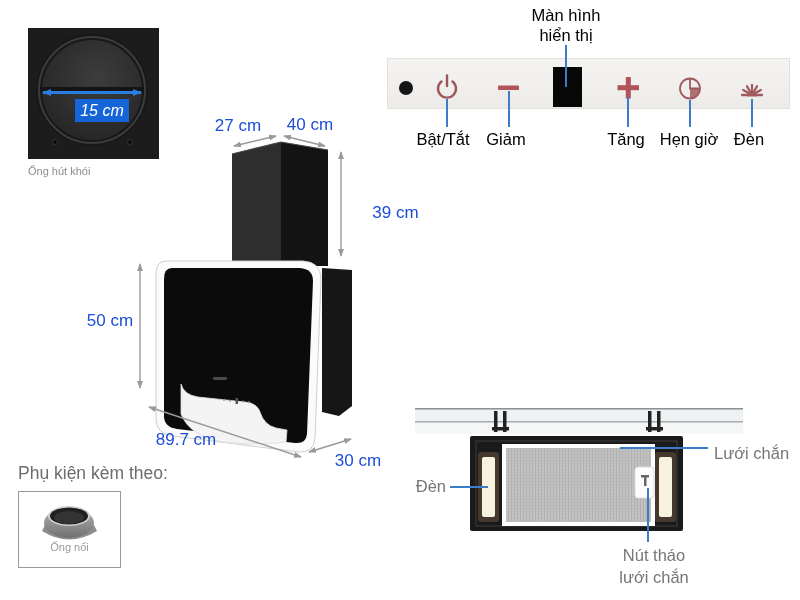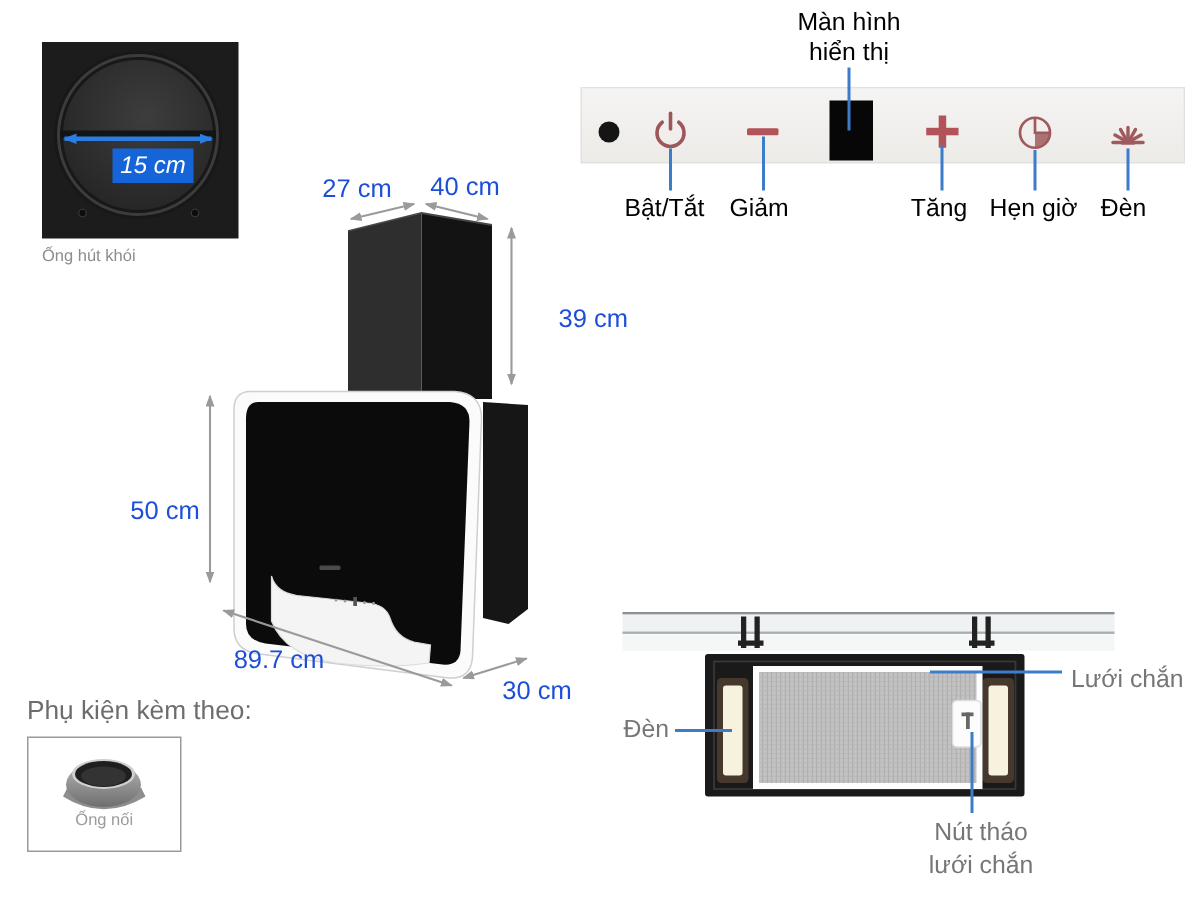--- a/index.html
+++ b/index.html
@@ -86,21 +86,21 @@
       <line x1="341" y1="152" x2="341" y2="256" marker-start="url(#ag)" marker-end="url(#ag)"></line>
       <line x1="140" y1="264" x2="140" y2="388" marker-start="url(#ag)" marker-end="url(#ag)"></line>
       <line x1="149" y1="407" x2="301" y2="457" marker-start="url(#ag)" marker-end="url(#ag)"></line>
       <line x1="309" y1="452" x2="351" y2="439" marker-start="url(#ag)" marker-end="url(#ag)"></line>
     </g>
   </svg>
 
   <div class="abs dim" style="left:208px;top:116px;width:60px;">27 cm</div>
   <div class="abs dim" style="left:280px;top:115px;width:60px;">40 cm</div>
   <div class="abs dim" style="left:368px;top:203px;width:55px;">39 cm</div>
-  <div class="abs dim" style="left:82px;top:311px;width:56px;margin-top:20px;">50 cm</div>
+  <div class="abs dim" style="left:82px;top:311px;width:56px;">50 cm</div>
   <div class="abs dim" style="left:150px;top:430px;width:72px;">89.7 cm</div>
   <div class="abs dim" style="left:330px;top:451px;width:56px;">30 cm</div>
 
   <div class="abs cp-strip"></div>
   <svg class="abs" style="left:387px;top:58px;" width="403" height="51" viewBox="387 58 403 51">
     <circle cx="406" cy="88" r="7" fill="#151515"></circle>
     <g stroke="#9d565a" stroke-width="2.4" fill="none" stroke-linecap="round">
       <path d="M 441.5 81.5 A 9 9 0 1 0 452.5 81.5"></path>
       <line x1="447" y1="75.5" x2="447" y2="86"></line>
     </g>

